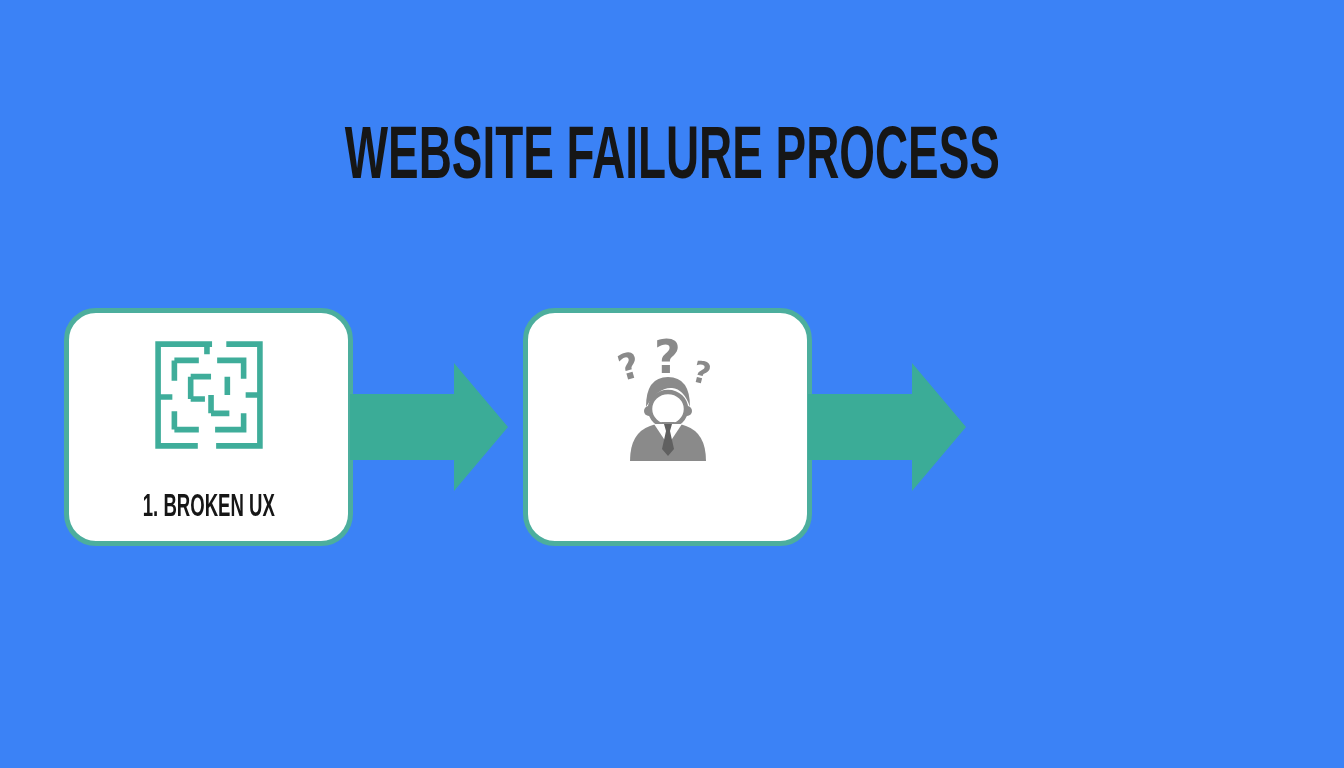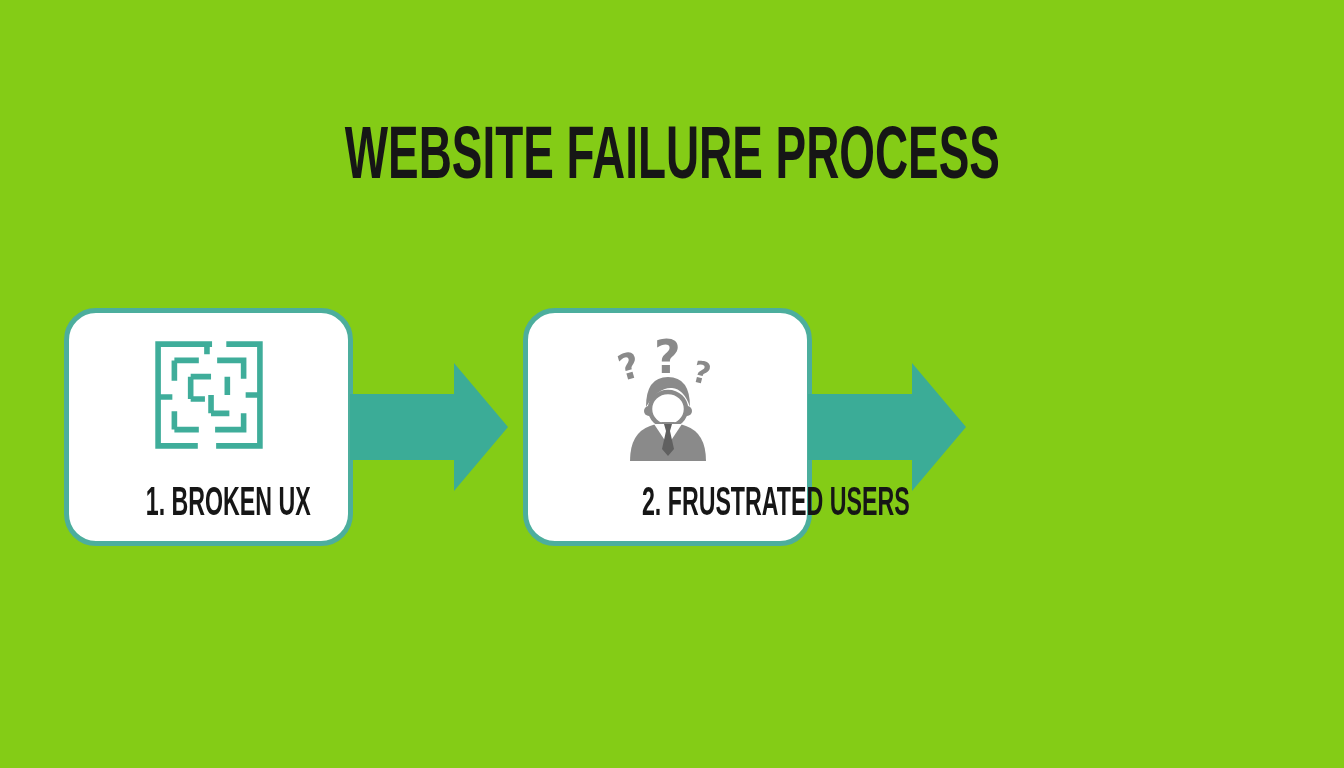--- a/index.html
+++ b/index.html
@@ -1,37 +1,37 @@
 <!DOCTYPE html>
 <html><head>
 <meta charset="utf-8">
 <style>
   html,body{margin:0;padding:0;background:#ffffff;}
   .canvas{
-    position:relative;width:1344px;height:768px;background:#84cc16;
+    position:relative;width:1344px;height:768px;background:#3b82f6;
     overflow:hidden;font-family:"Liberation Sans",sans-serif;
   }
   .title{
     position:absolute;top:116px;left:0;width:100%;text-align:center;margin:0;
     font-size:74px;font-weight:700;color:#161616;line-height:1.0;
   }
   .cond{display:inline-block;transform:scaleX(0.62);transform-origin:center;white-space:nowrap;}
   .cond-label{display:inline-block;transform:scaleX(0.58);transform-origin:center;white-space:nowrap;}
   .step-box{
     position:absolute;top:308px;width:289px;height:238px;box-sizing:border-box;
     border:5px solid #4CAE9D;border-radius:32px;background:#ffffff;
   }
   .box1{left:64px;} .box2{left:523px;} .box3{left:982px;}
   .icon-wrap{position:absolute;left:50%;transform:translateX(-50%);}
   .maze-wrap{top:26px;}
   .user-wrap{top:16px;}
   .walk-wrap{top:30px;}
   .step-label{
     position:absolute;bottom:20px;left:0;width:100%;text-align:center;
-    font-size:40px;font-weight:700;color:#161616;line-height:1.0;padding-left:17px;
+    font-size:32px;font-weight:700;color:#161616;line-height:1.0;
   }
   .arrow{position:absolute;top:363px;width:158px;height:128px;}
   .arrow1{left:350px;} .arrow2{left:808px;}
 </style>
 </head>
 <body>
 
 <div class="canvas">
 
   <h1 class="title"><span class="cond">WEBSITE FAILURE PROCESS</span></h1>
@@ -58,21 +58,20 @@
         <text x="92" y="54" font-size="30" transform="rotate(14 100 40)">?</text>
       </g>
       <circle cx="47" cy="82" r="5" fill="#8A8A8A"></circle>
       <circle cx="85" cy="82" r="5" fill="#8A8A8A"></circle>
       <ellipse cx="66" cy="80" rx="18" ry="17" fill="#ffffff" stroke="#8A8A8A" stroke-width="4.5"></ellipse>
       <path d="M44,78 Q44,48 66,48 Q88,48 88,78 Q82,60 70,59 Q56,58 44,78 Z" fill="#8A8A8A"></path>
       <path d="M28,132 Q28,104 48,97 L60,93 H72 L84,97 Q104,104 104,132 Z" fill="#8A8A8A"></path>
       <path d="M52,95 L66,116 L80,95 Z" fill="#ffffff"></path>
       <path d="M62,95 H70 L68,102 L72,120 L66,127 L60,120 L64,102 Z" fill="#606060"></path>
     </svg>
-    <div class="step-label"><span class="cond-label">2. FRUSTRATED USERS</span></div>
   </div>
 
   <svg class="arrow arrow2" viewBox="0 0 158 128">
     <path d="M0,31 H104 V0 L158,64 L104,128 V97 H0 Z" fill="#3BAC97"></path>
   </svg>
 
 
 </div>
 
 </body></html>

